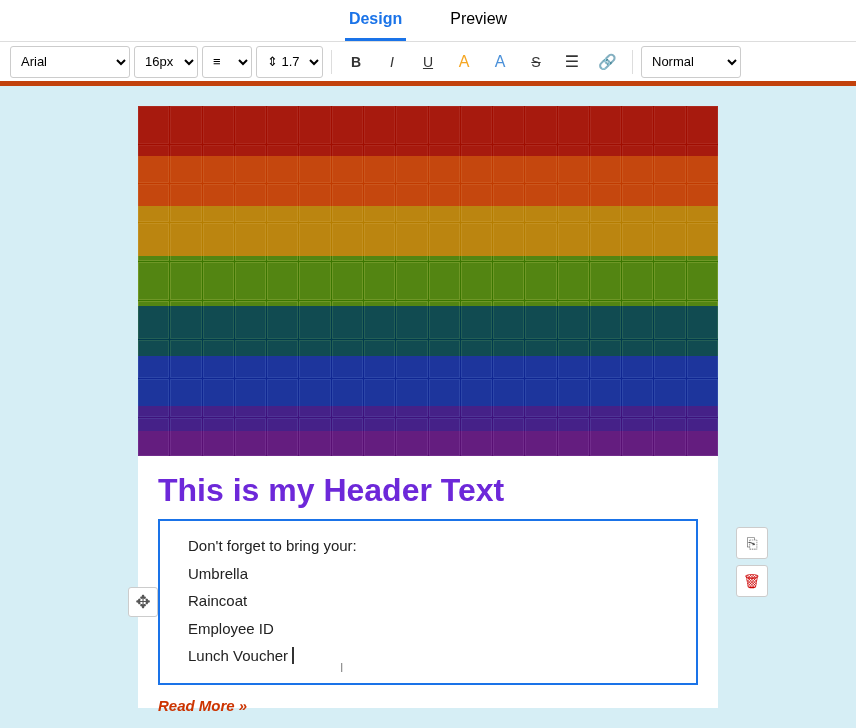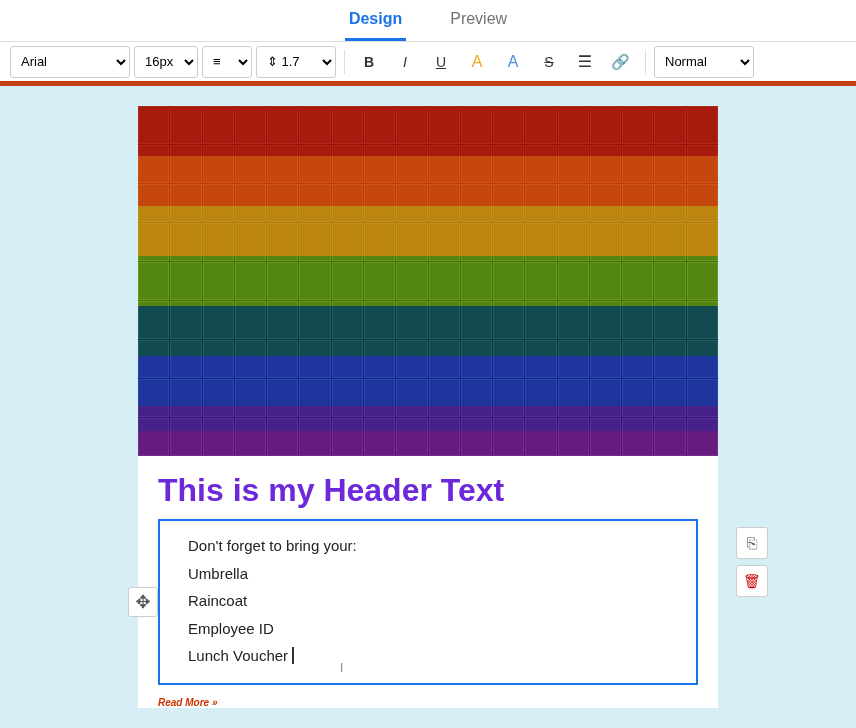--- a/index.html
+++ b/index.html
@@ -18,21 +18,21 @@
       align-items: flex-start;
       background: #fff;
       border-bottom: 1px solid #ddd;
       height: 42px;
       gap: 40px;
     }
     .tab {
       font-size: 16px;
       padding: 10px 4px;
       cursor: pointer;
-      color: #737373;
+      color: #000000;
       border-bottom: 3px solid transparent;
     }
     .tab.active {
       color: #1a73e8;
       border-bottom: 3px solid #1a73e8;
       font-weight: 600;
     }
 
     
     .toolbar {
@@ -48,21 +48,21 @@
       border: 1px solid #ccc;
       border-radius: 3px;
       padding: 4px 6px;
       font-size: 13px;
       background: #fff;
       cursor: pointer;
       height: 32px;
     }
     .font-family-select { width: 120px; }
     .font-size-select { width: 64px; }
-    .line-height-select { width: 80px; }
+    .line-height-select { width: 67px; }
     .text-align-select { width: 50px; }
     .paragraph-select { width: 100px; }
 
     .toolbar-sep {
       width: 1px;
       height: 24px;
       background: #ddd;
       margin: 0 4px;
     }
 
@@ -196,21 +196,21 @@
     .cursor-line {
       display: inline;
       border-right: 2px solid #333;
       animation: blink 1s step-end infinite;
     }
     @keyframes blink { 50% { border-color: transparent; } }
 
     
     .read-more {
       padding: 12px 20px;
-      font-size: 10px;
+      font-size: 15px;
     }
     .read-more a {
       color: #cc3300;
       text-decoration: none;
       font-weight: 600;
       font-style: italic;
     }
 
     
     .bottom-handle {

